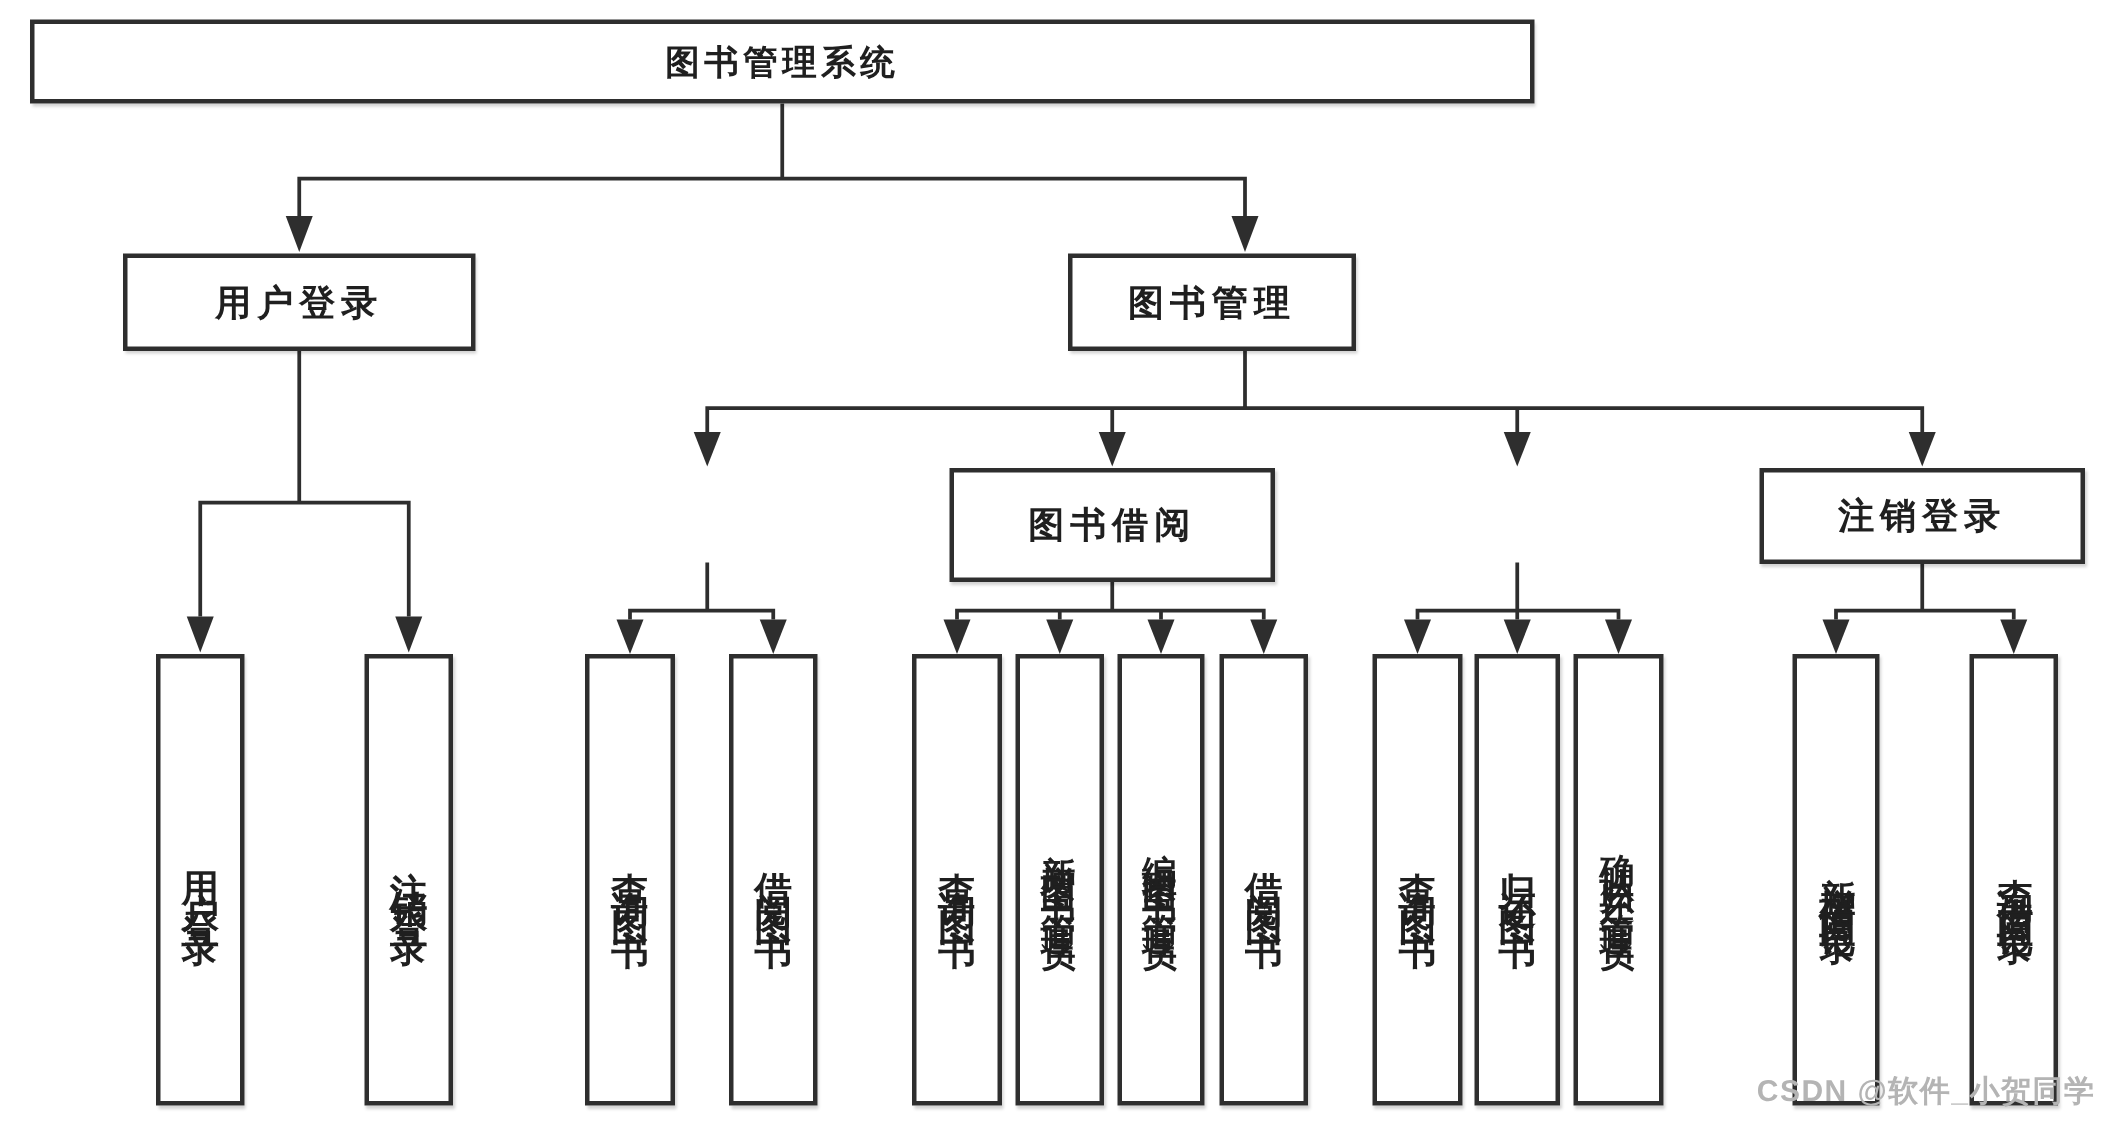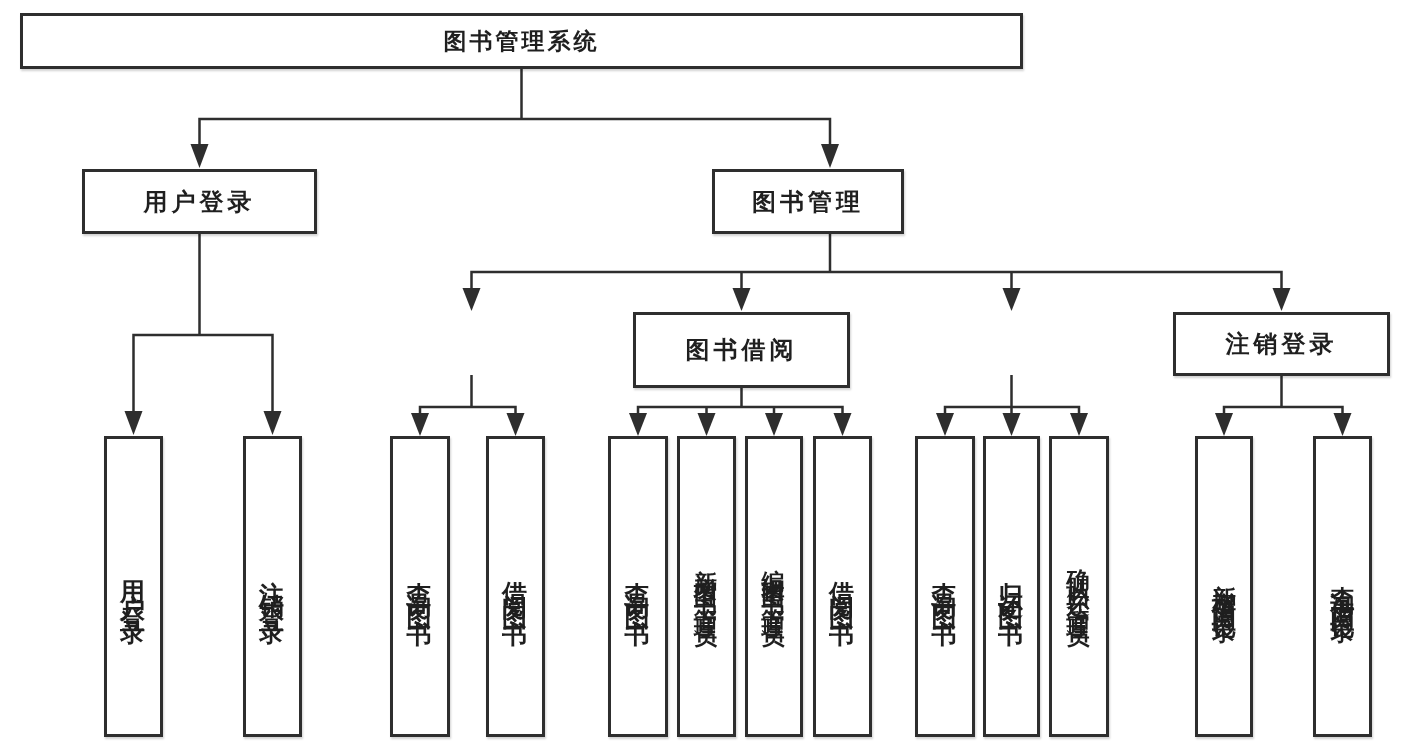--- a/index.html
+++ b/index.html
@@ -182,14 +182,15 @@
     <span class="vtext ls9">确认归还（管理员）</span>
   </div>
 
   <div class="box leaf" style="left:1195px;width:58px">
     <span class="vtext ls6">新增借阅记录</span>
   </div>
   <div class="box leaf" style="left:1313px;width:59px">
     <span class="vtext ls6">查询借阅记录</span>
   </div>
 
+  <div class="watermark">CSDN @软件_小贺同学</div>
 
 </div>
 
 </body></html>

